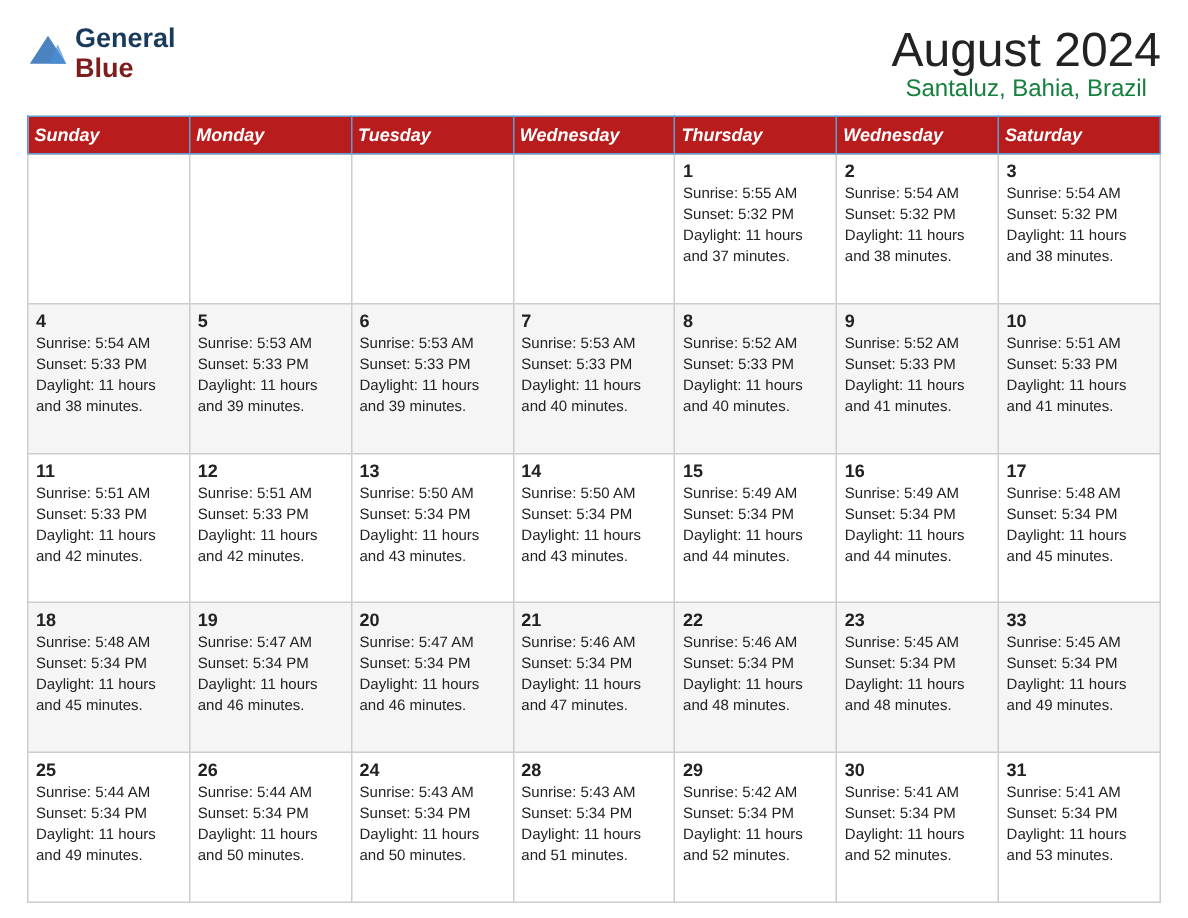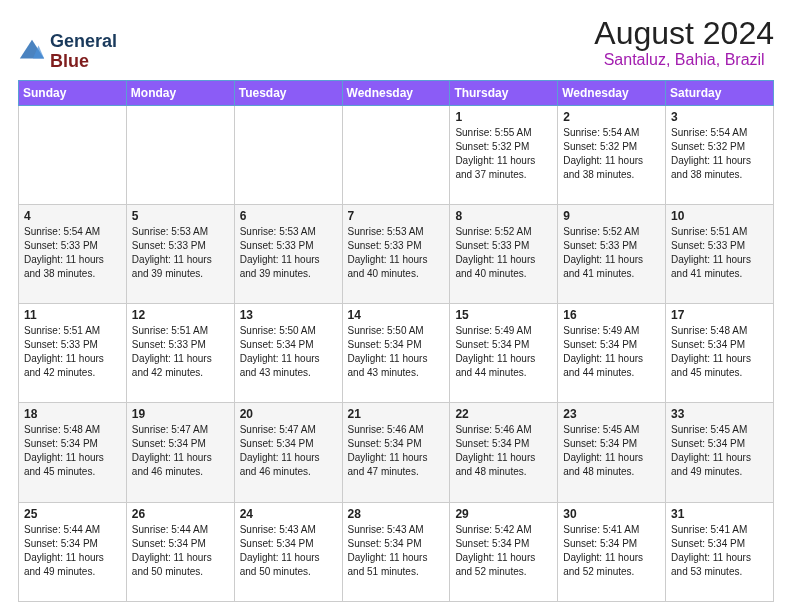--- a/index.html
+++ b/index.html
@@ -20,21 +20,20 @@
     .header {
       display: flex;
       justify-content: space-between;
       align-items: flex-start;
       margin-bottom: 8px;
     }
     .logo {
       display: flex;
       align-items: center;
       gap: 4px;
-      margin-top: 16px;
     }
     .logo-text {
       font-size: 18px;
       font-weight: bold;
       color: #1a3a5c;
       line-height: 1.1;
     }
     .logo-icon {
       width: 28px;
       height: 28px;
@@ -43,36 +42,37 @@
       text-align: center;
     }
     .main-title {
       font-size: 32px;
       font-weight: normal;
       color: #222;
       line-height: 1.1;
     }
     .subtitle {
       font-size: 16px;
-      color: #a21caf;
+      color: #15803d;
     }
     .calendar {
       flex: 1;
       border-collapse: collapse;
       width: 100%;
       table-layout: fixed;
     }
     .calendar thead tr th {
-      background: #8b5cf6;
+      background: #b91c1c;
       color: #fff;
       font-size: 12px;
       font-weight: bold;
       padding: 5px 4px;
       text-align: left;
       border: 1px solid #5a9fd4;
+      font-style: italic;
     }
     .calendar tbody tr td {
       border: 1px solid #ccc;
       vertical-align: top;
       padding: 4px 5px;
       font-size: 10px;
       color: #222;
       background: #fff;
       height: 88px;
     }

